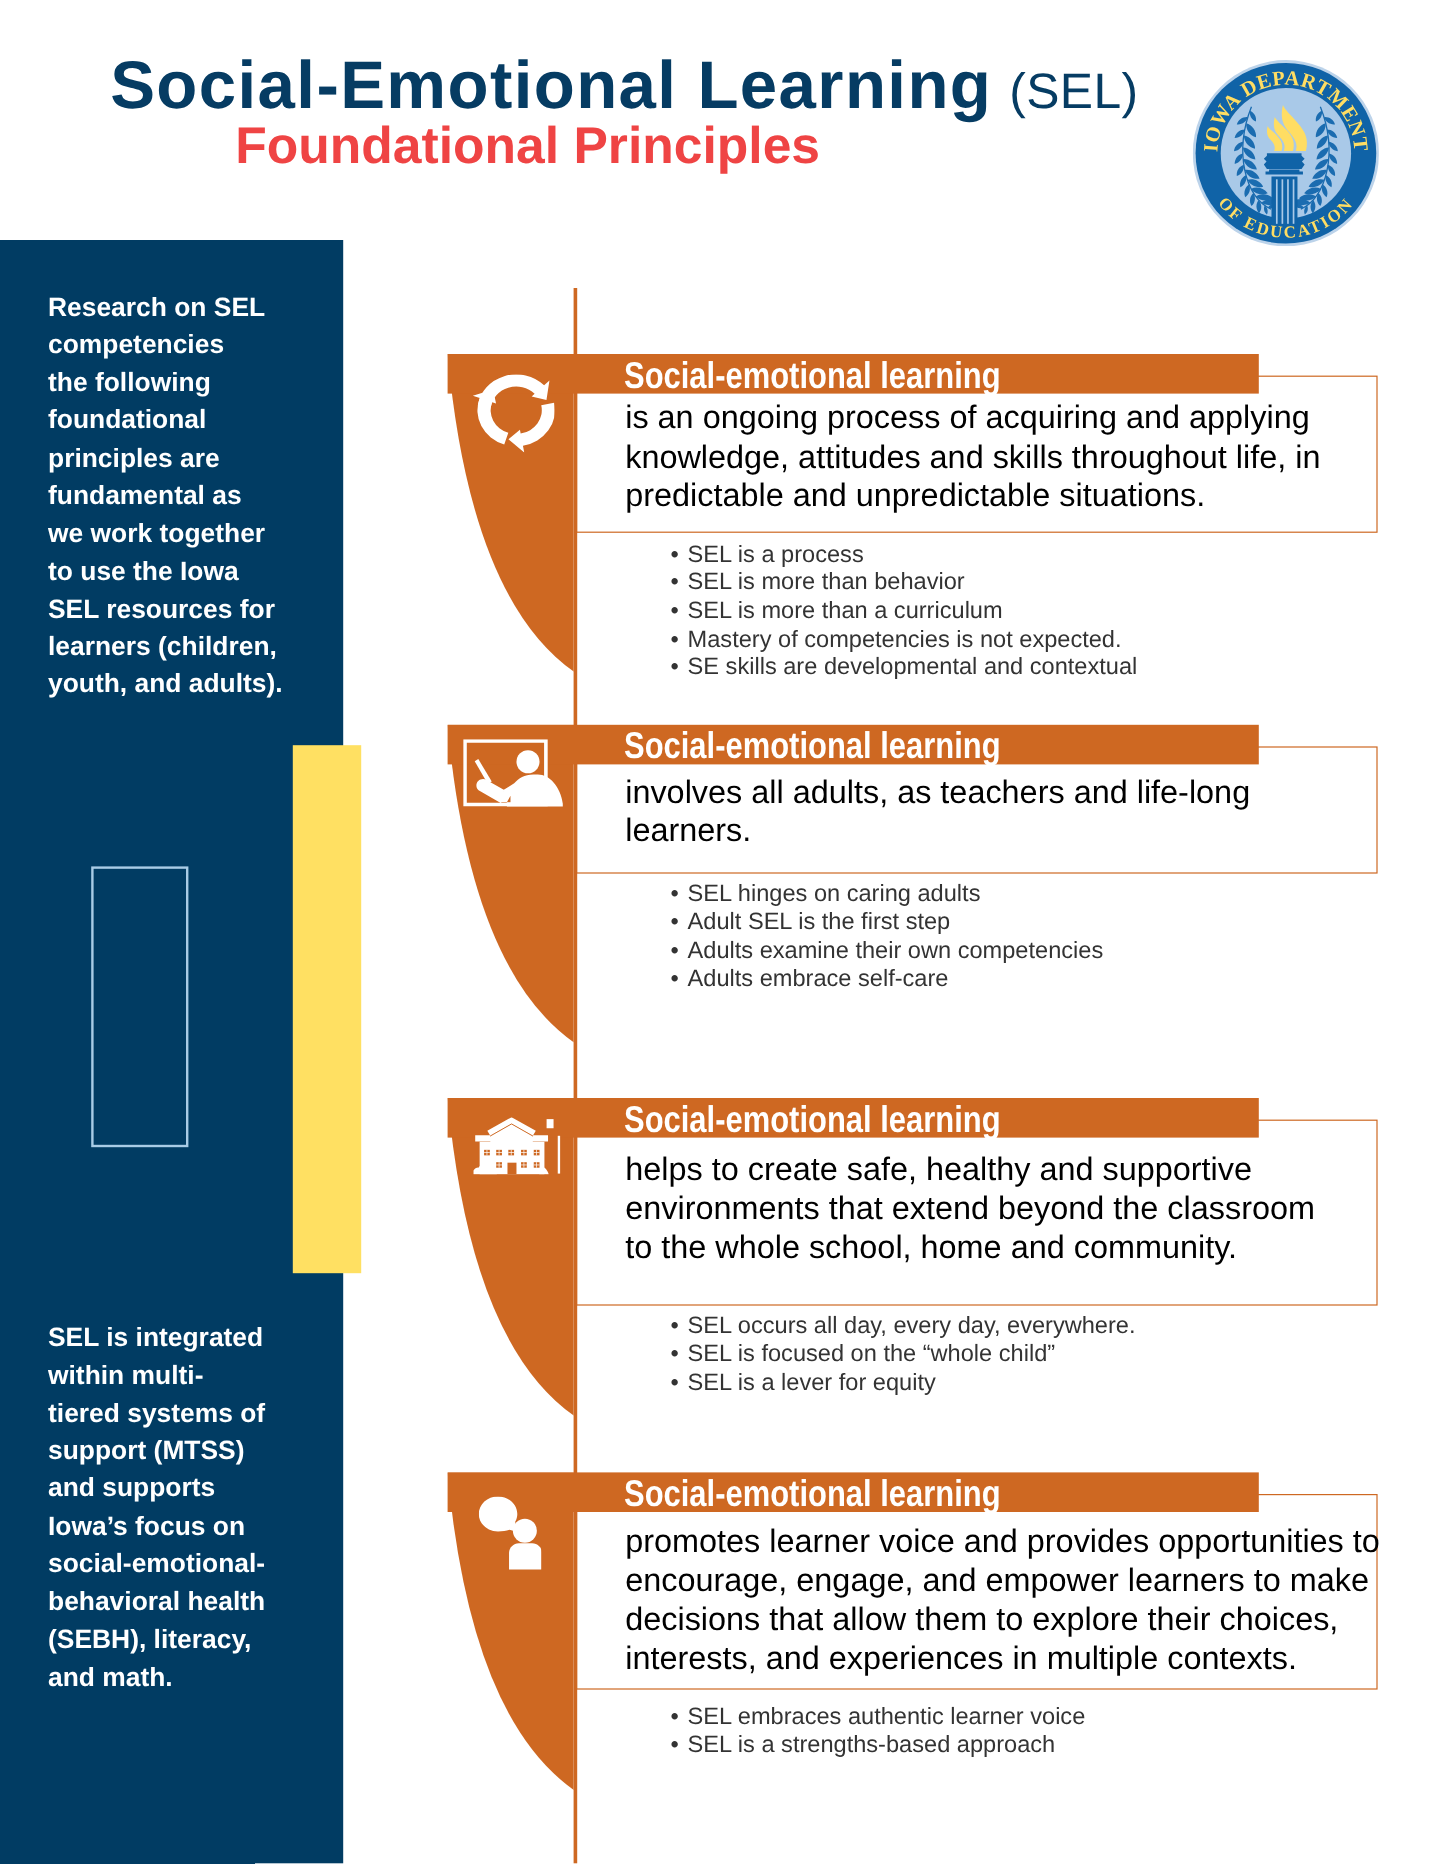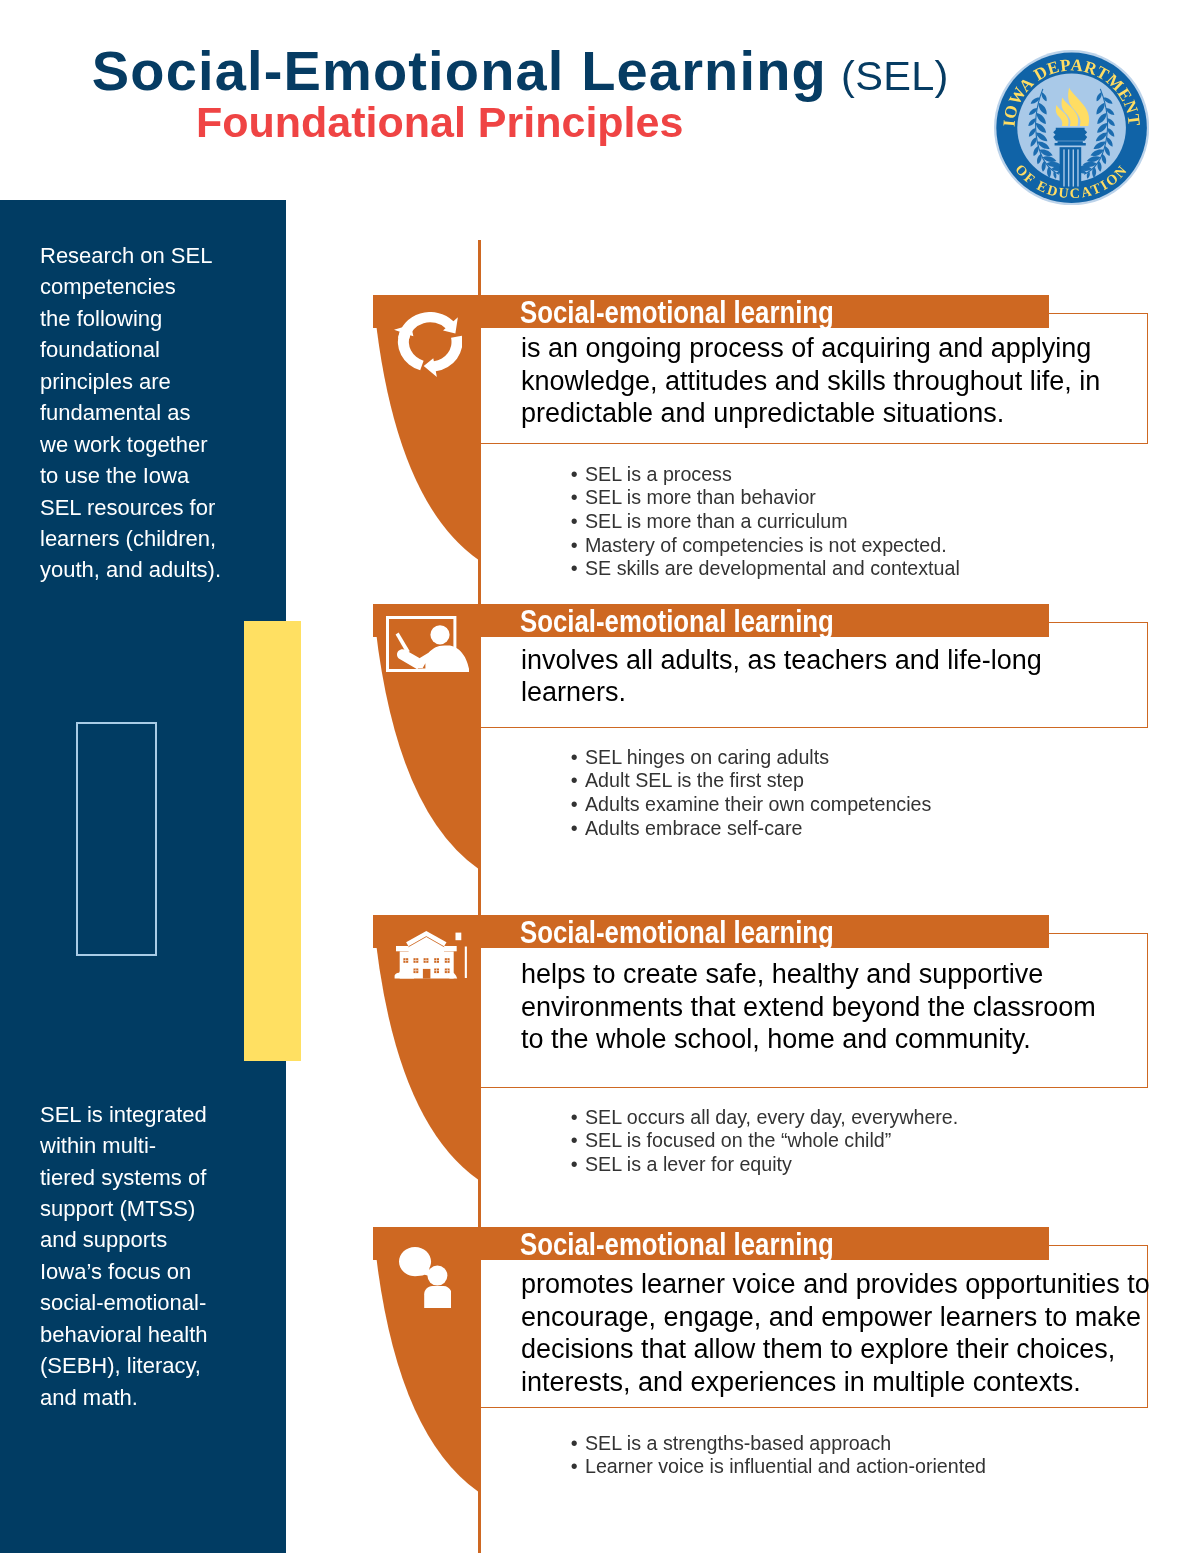--- a/index.html
+++ b/index.html
@@ -17,42 +17,42 @@
   .hdr-sub{position:absolute;left:196px;top:100.8px;white-space:nowrap;
     font-size:43px;font-weight:bold;color:#ef4444;line-height:43px;letter-spacing:0px;}
   .logo{position:absolute;left:993.5px;top:49.9px;width:155.2px;height:155.4px;}
   .seal-txt{font-family:"Liberation Serif",serif;font-weight:bold;fill:#ffdd63;}
   .seal-txt.top{font-size:22px;letter-spacing:0.6px;}
   .seal-txt.bot{font-size:18.2px;letter-spacing:2.6px;}
 
   
   .navy{position:absolute;left:0;top:200px;width:286px;height:1353px;background:#013c63;}
   .navy-txt{position:absolute;left:40px;width:230px;color:#ffffff;
-    font-size:22px;font-weight:normal;line-height:31.45px;}
+    font-size:22px;font-weight:bold;line-height:31.45px;}
   .navy-txt .sline{display:block;white-space:nowrap;}
   .navy-txt.top{top:239.9px;}
   .navy-txt.bottom{top:1098.6px;}
   .ghost-box{position:absolute;left:76px;top:722px;width:81px;height:234px;
     border:2.2px solid #a9cce6;box-sizing:border-box;}
   .yellow-bar{position:absolute;left:244px;top:621px;width:57px;height:440px;background:#ffe062;}
 
   
   .spine{position:absolute;left:477.9px;top:240px;width:3.4px;height:1313px;background:#ce6822;}
   .card{position:absolute;left:0;top:0;width:1200px;height:0;}
   .swoosh{position:absolute;left:372.6px;top:0.4px;}
   .bar{position:absolute;left:372.8px;top:0.3px;width:676.2px;height:32.4px;background:#ce6822;}
   .bar-label{position:absolute;left:519.9px;top:2.0px;color:#ffffff;
     font-size:31.0px;font-weight:bold;white-space:nowrap;line-height:32.4px;
     transform:scaleX(0.832);transform-origin:left top;}
   .stmt{position:absolute;left:480px;top:18px;width:667.5px;
     border:1.7px solid #ce6822;box-sizing:border-box;background:transparent;}
   .stmt-txt{position:absolute;left:521px;margin:0;width:640px;
     font-size:27px;line-height:32.6px;color:#000000;}
   .stmt-txt .sline{display:block;white-space:nowrap;}
-  .bullets{position:absolute;left:558.8px;margin:12px;padding:0;list-style:none;}
+  .bullets{position:absolute;left:558.8px;margin:0;padding:0;list-style:none;}
   .bullets li{font-size:19.66px;line-height:23.65px;color:#333333;position:relative;
     padding-left:14.2px;white-space:nowrap;}
   .bullets li::before{content:"\2022";position:absolute;left:0;top:0;}
   .icon{position:absolute;}
 
 </style>
 </head>
 <body>
 
 <div class="page">
@@ -380,18 +380,18 @@
           </g>
         </svg>
         <div class="bar-label">Social-emotional learning</div>
         <p class="stmt-txt" style="top:41.2px">
           <span class="sline">promotes learner voice and provides opportunities to</span>
           <span class="sline">encourage, engage, and empower learners to make</span>
           <span class="sline">decisions that allow them to explore their choices,</span>
           <span class="sline">interests, and experiences in multiple contexts.</span>
         </p>
         <ul class="bullets" style="top:192.6px">
+          <li>SEL embraces authentic learner voice</li>
           <li>SEL is a strengths-based approach</li>
-          <li>Learner voice is influential and action-oriented</li>
         </ul>
       </div>
     </div>
 </div>
 
 </body></html>

